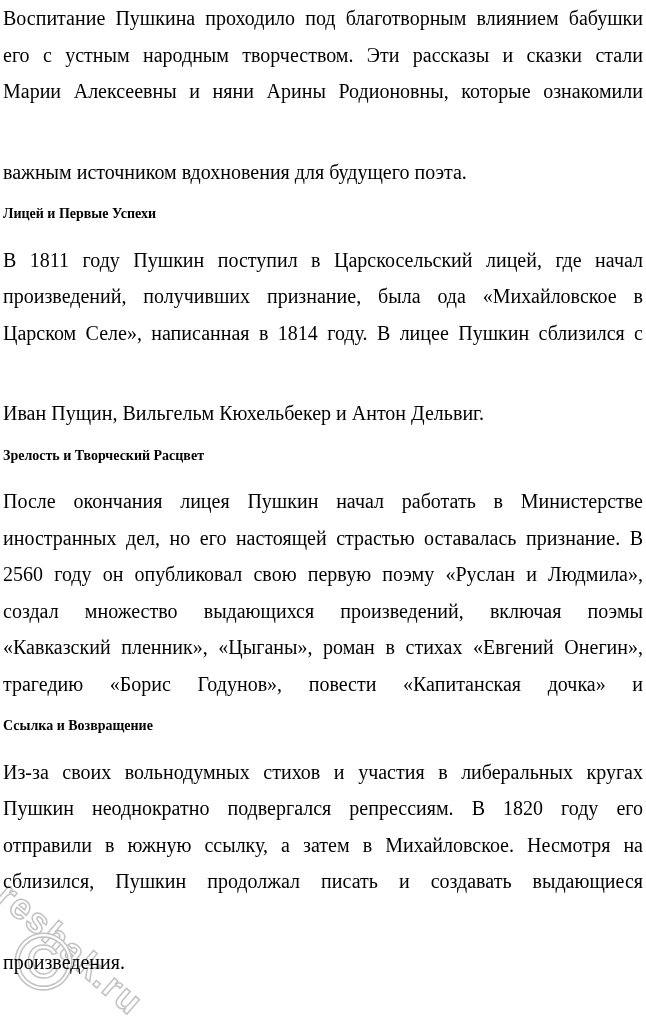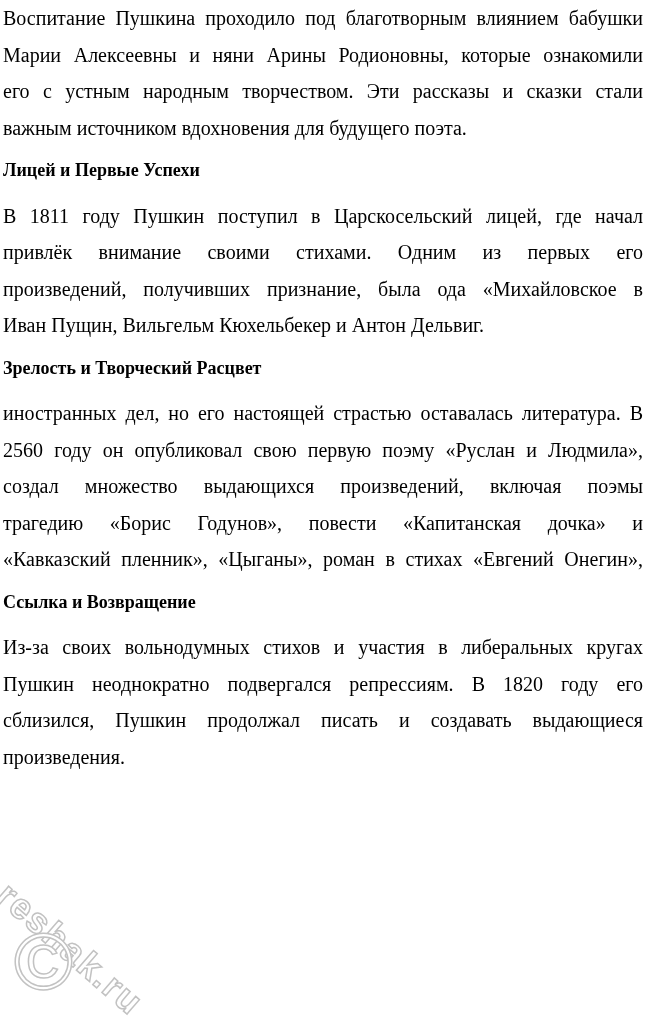--- a/index.html
+++ b/index.html
@@ -25,23 +25,24 @@
     margin: 0;
   }
   .line {
     line-height: 36.5px;
     text-align: justify;
     text-align-last: justify;
     white-space: normal;
   }
   .line.last {
     text-align-last: left;
+    margin-top: 44px;
   }
   h2.heading {
-    font-size: 18px;
+    font-size: 14px;
     font-weight: bold;
     line-height: 36.5px;
     margin: 6px 0 9px 0;
     text-align: left;
   }
   .watermark {
     position: absolute;
     z-index: 0;
     color: #ffffff;
     -webkit-text-stroke: 1.5px #c2c2c2;
@@ -69,39 +70,41 @@
 </head>
 <body>
 
 <div class="watermark wm-text">reshak.ru</div>
 
 <div class="watermark wm-copy">©</div>
 
 <main class="page" id="doc">
     <div class="para">
       <div class="line">Воспитание Пушкина проходило под благотворным влиянием бабушки</div>
+      <div class="line">его с устным народным творчеством. Эти рассказы и сказки стали</div>
       <div class="line">Марии Алексеевны и няни Арины Родионовны, которые ознакомили</div>
-      <div class="line">его с устным народным творчеством. Эти рассказы и сказки стали</div>
       <div class="line last">важным источником вдохновения для будущего поэта.</div>
     </div>
     <h2 class="heading">Лицей и Первые Успехи</h2>
     <div class="para">
       <div class="line">В 1811 году Пушкин поступил в Царскосельский лицей, где начал</div>
-      <div class="line">привлёк внимание своими стихами. Одним из первых его</div>
       <div class="line">произведений, получивших признание, была ода «Михайловское в</div>
+      <div class="line">Царском Селе», написанная в 1814 году. В лицее Пушкин сблизился с</div>
       <div class="line last">Иван Пущин, Вильгельм Кюхельбекер и Антон Дельвиг.</div>
     </div>
     <h2 class="heading">Зрелость и Творческий Расцвет</h2>
     <div class="para">
-      <div class="line">иностранных дел, но его настоящей страстью оставалась литература. В</div>
+      <div class="line">После окончания лицея Пушкин начал работать в Министерстве</div>
+      <div class="line">иностранных дел, но его настоящей страстью оставалась признание. В</div>
       <div class="line">2560 году он опубликовал свою первую поэму «Руслан и Людмила»,</div>
       <div class="line">создал множество выдающихся произведений, включая поэмы</div>
+      <div class="line">«Кавказский пленник», «Цыганы», роман в стихах «Евгений Онегин»,</div>
       <div class="line">трагедию «Борис Годунов», повести «Капитанская дочка» и</div>
-      <div class="line">«Кавказский пленник», «Цыганы», роман в стихах «Евгений Онегин»,</div>
     </div>
     <h2 class="heading">Ссылка и Возвращение</h2>
     <div class="para">
       <div class="line">Из-за своих вольнодумных стихов и участия в либеральных кругах</div>
       <div class="line">Пушкин неоднократно подвергался репрессиям. В 1820 году его</div>
+      <div class="line">отправили в южную ссылку, а затем в Михайловское. Несмотря на</div>
       <div class="line">сблизился, Пушкин продолжал писать и создавать выдающиеся</div>
       <div class="line last">произведения.</div>
     </div>
   </main>
 
 </body></html>

